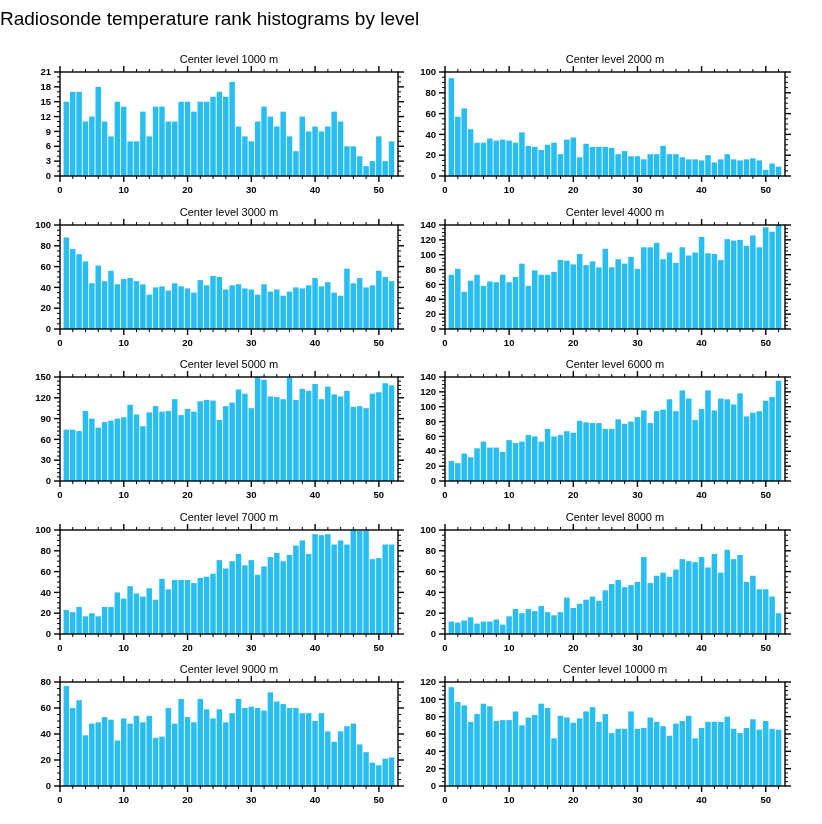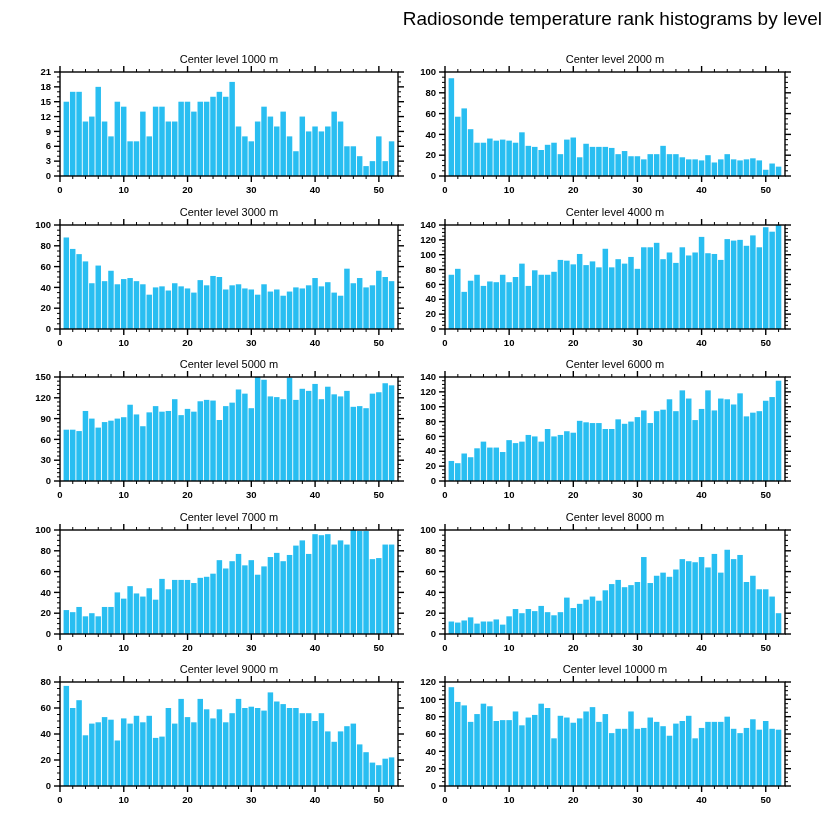--- a/index.html
+++ b/index.html
@@ -1,21 +1,21 @@
 <!DOCTYPE html>
 <html><head>
 <meta charset="utf-8">
 <style>
   html,body{margin:0;padding:0;background:#ffffff;}
   #canvas{
     position:relative;width:822px;height:824px;background:#ffffff;overflow:hidden;
     font-family:"Liberation Sans", sans-serif;
   }
   #main-title{
-    position:absolute;top:8px;left:0;width:822px;text-align:right;
+    position:absolute;top:8px;left:0;width:822px;text-align:left;
     font-size:19px;color:#000;font-weight:400;letter-spacing:0px;
   }
   .subplot-svg{position:absolute;}
   .sub-title{font-size:11px;fill:#000;}
   .tick-label{font-size:9.5px;font-weight:700;fill:#000;}
 </style>
 </head>
 <body>
 
 <div id="canvas">

